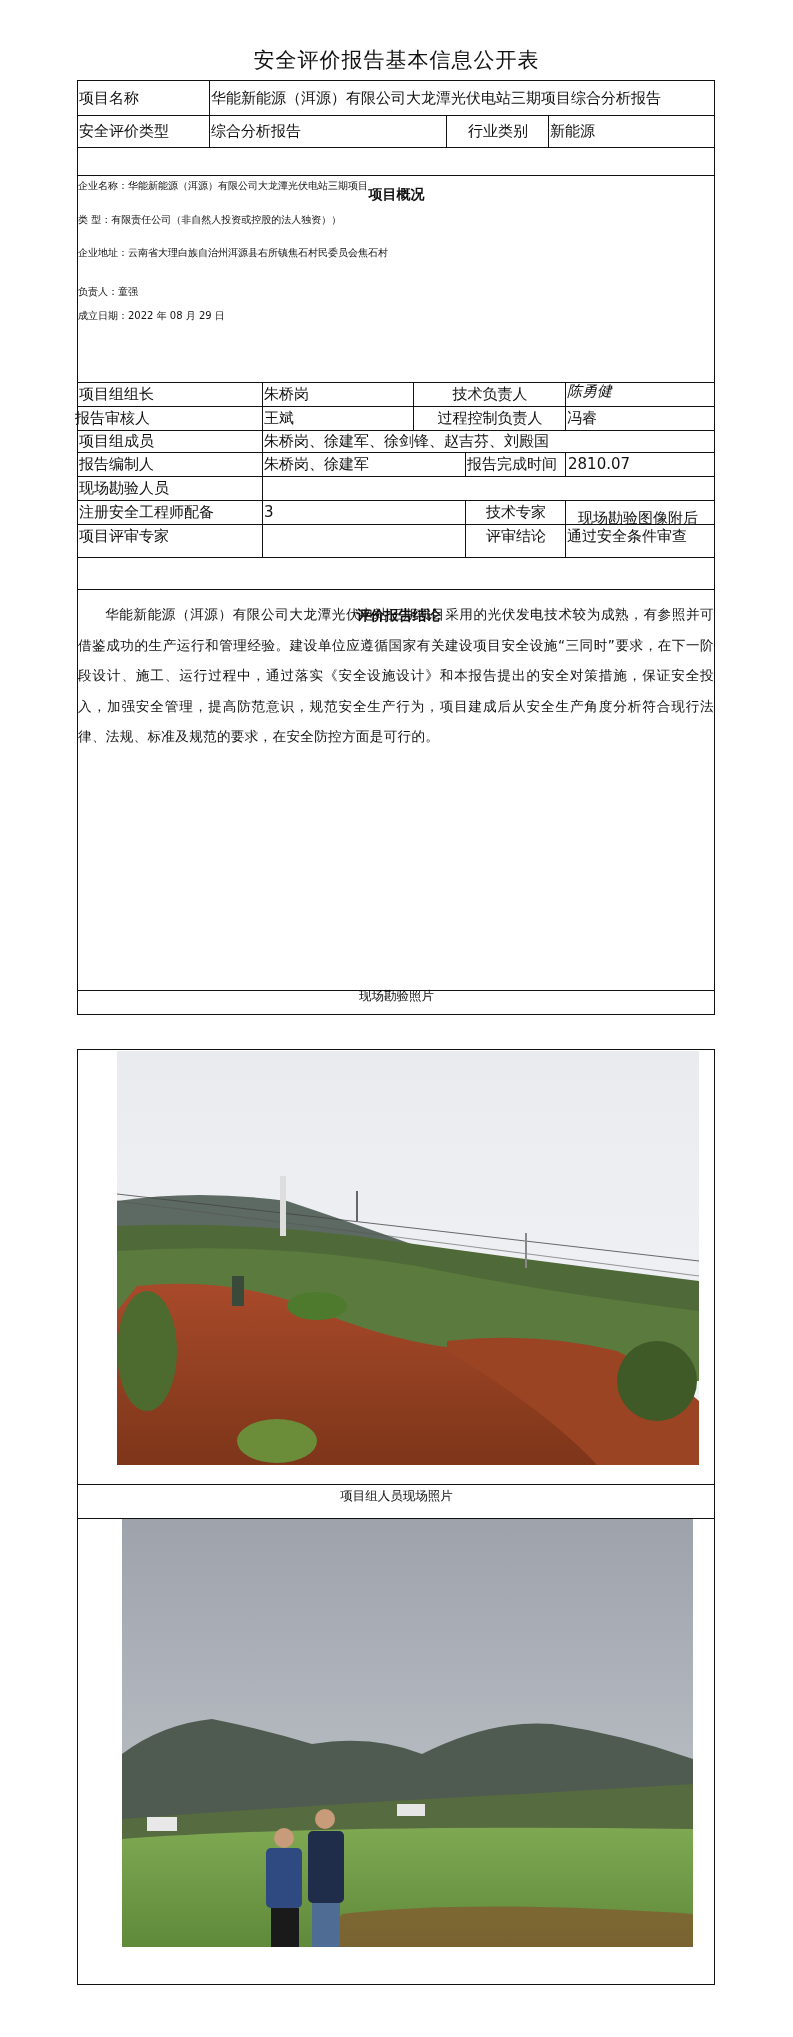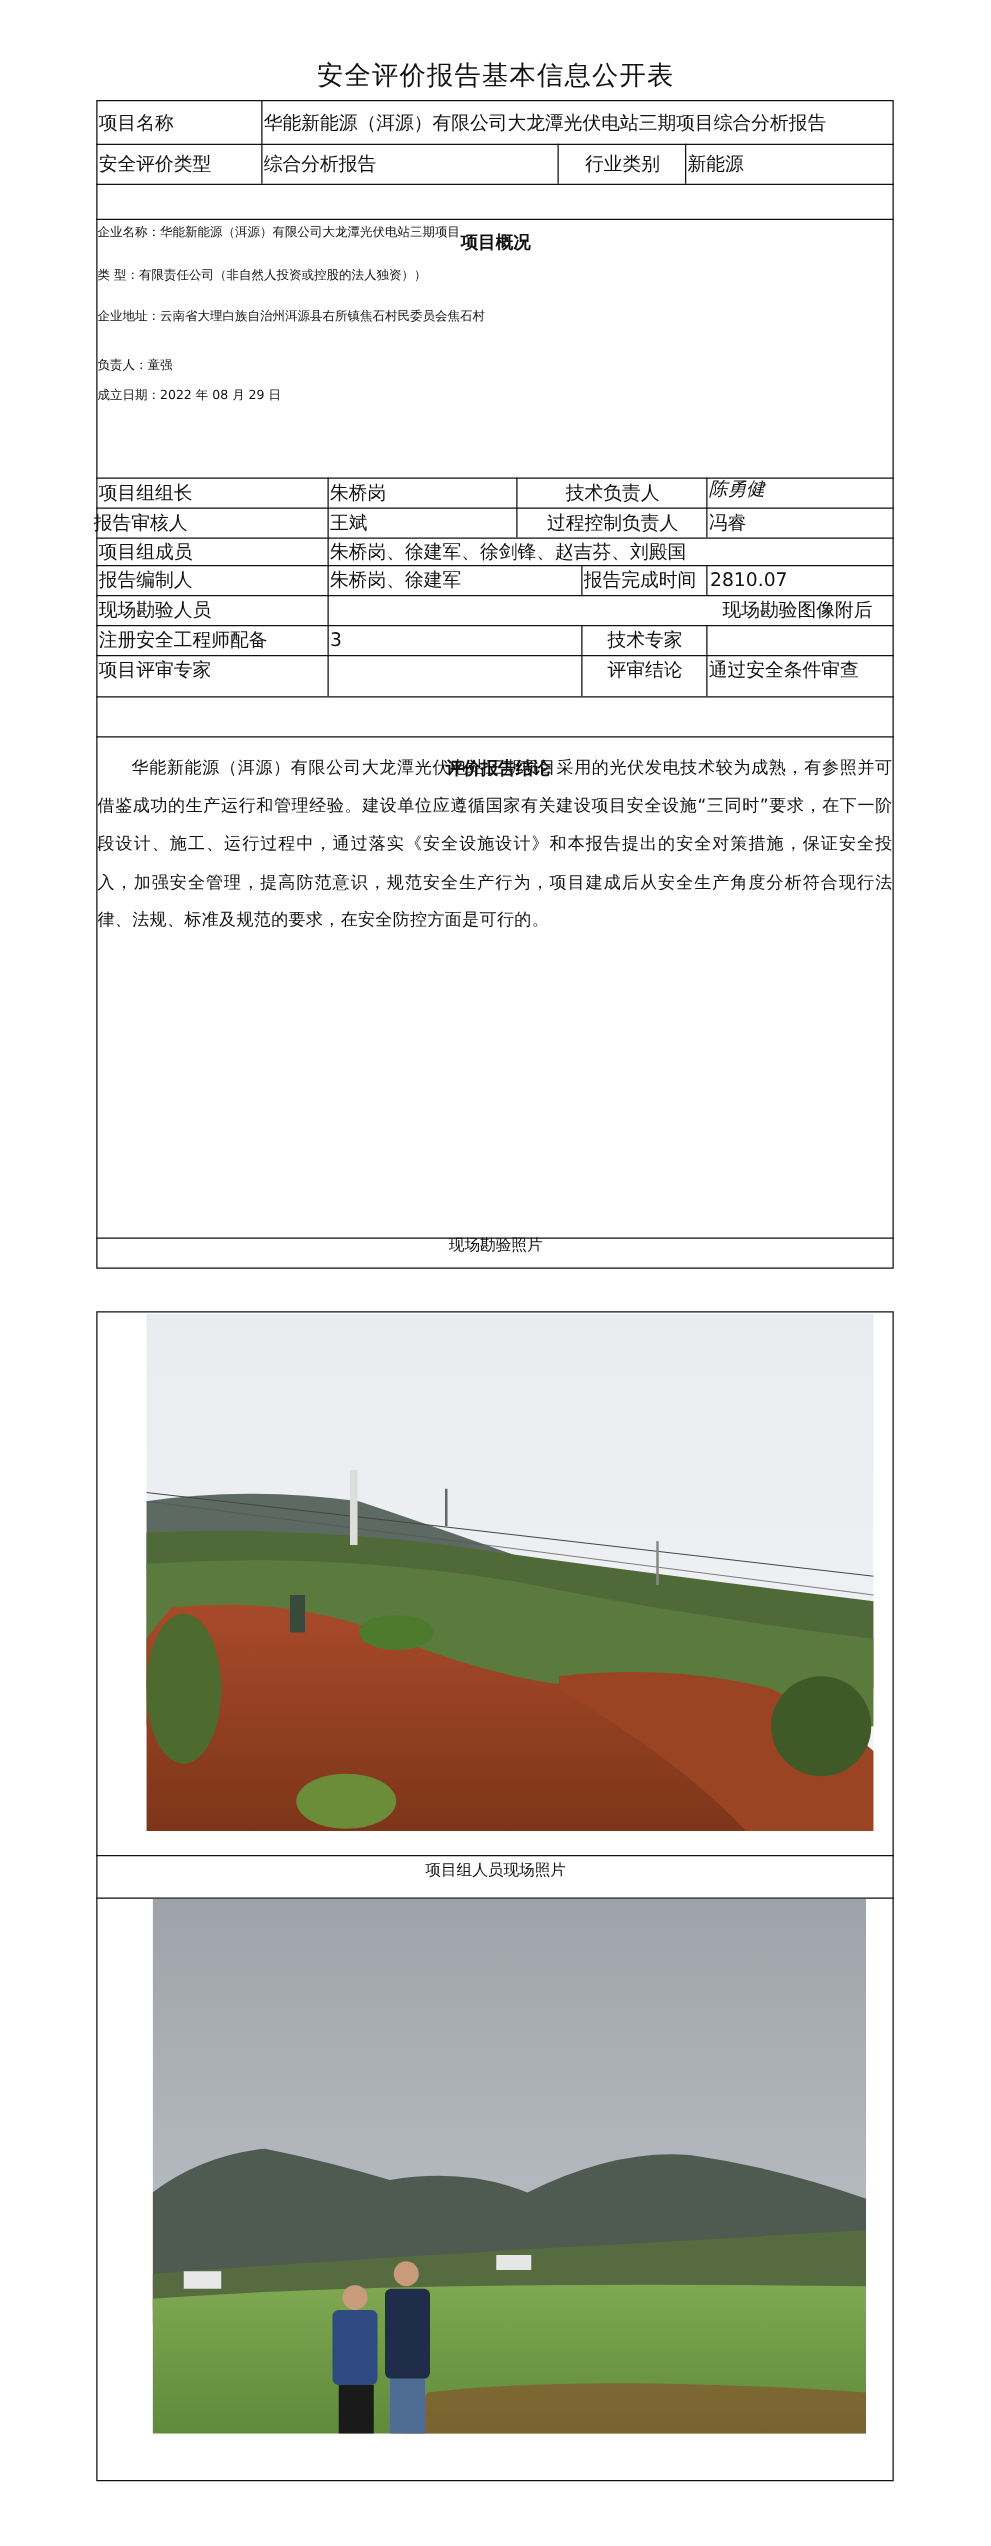--- a/index.html
+++ b/index.html
@@ -4,21 +4,21 @@
 <style>
   html, body { margin:0; padding:0; background:#fff; }
   body { width:793px; height:2037px; position:relative; font-family:"DejaVu Sans", "Liberation Sans", sans-serif; color:#111; overflow:hidden; }
   .abs { position:absolute; box-sizing:border-box; }
   .title { left:0; width:793px; top:46px; text-align:center; font-size:21px; font-weight:normal; letter-spacing:1px; }
   .b { border:1.3px solid #111; }
   .bt { border-top:1.3px solid #111; }
   .bl { border-left:1.3px solid #111; }
   .cell { font-size:15px; line-height:1; display:flex; align-items:center; padding-left:1px; white-space:nowrap; overflow:hidden; }
   .center { justify-content:center; }
-  .right { justify-content:flex-end; padding-right:18px; }
+  .right { justify-content:flex-end; padding-right:18px;margin-top:30px; }
   .heading { font-weight:bold; font-size:14px; justify-content:center; }
   .infoline { font-size:10px; left:78px; white-space:nowrap; }
   .para { left:78px; width:636px; font-size:13.6px; line-height:30.5px; text-align:justify; text-indent:2em; letter-spacing:0.3px; }
   .caption { font-size:12.5px; justify-content:center; }
   .photo { overflow:hidden; }
   .photo svg { display:block; width:100%; height:100%; }
 </style>
 </head>
 <body>
 

